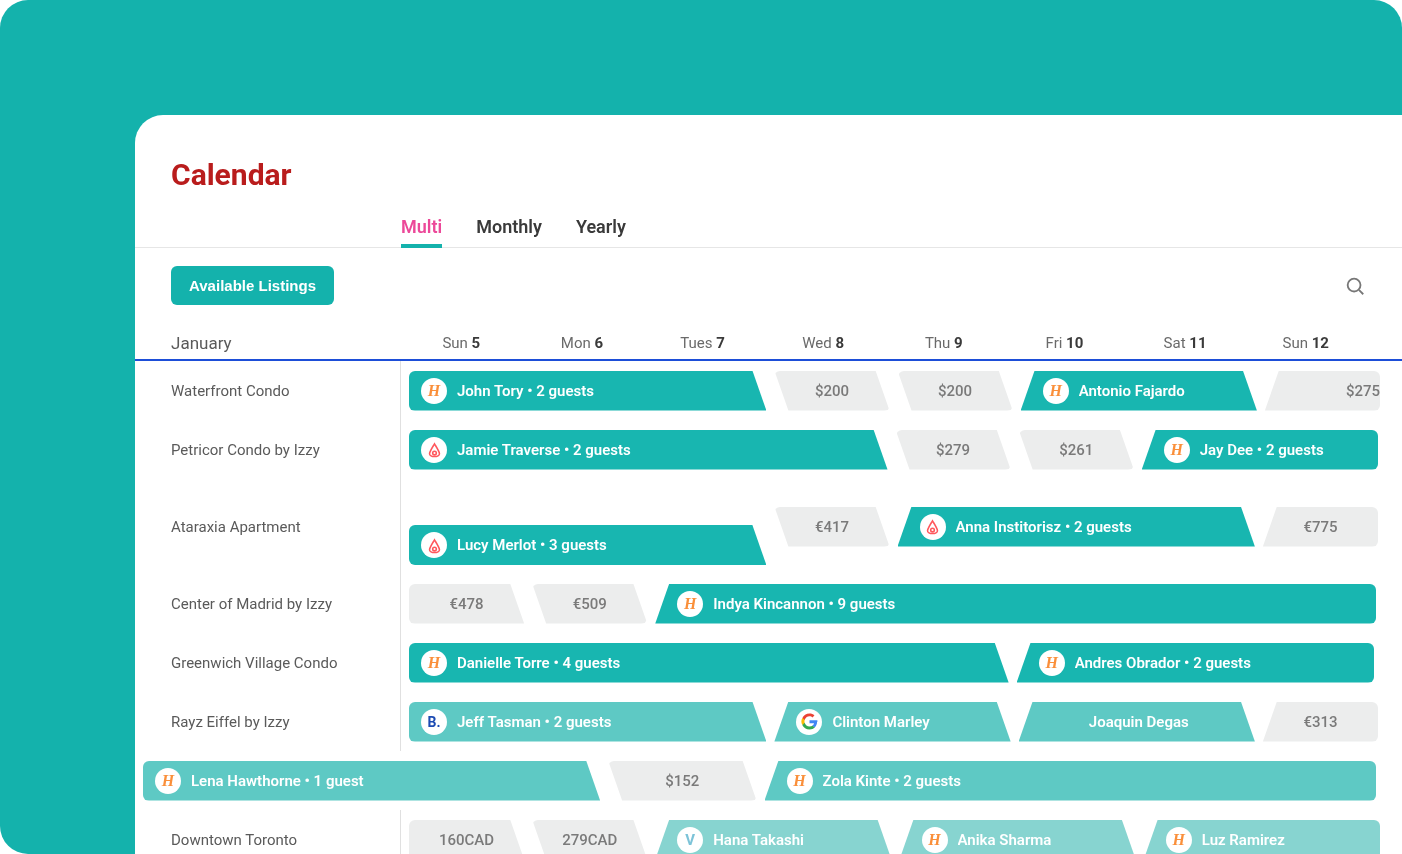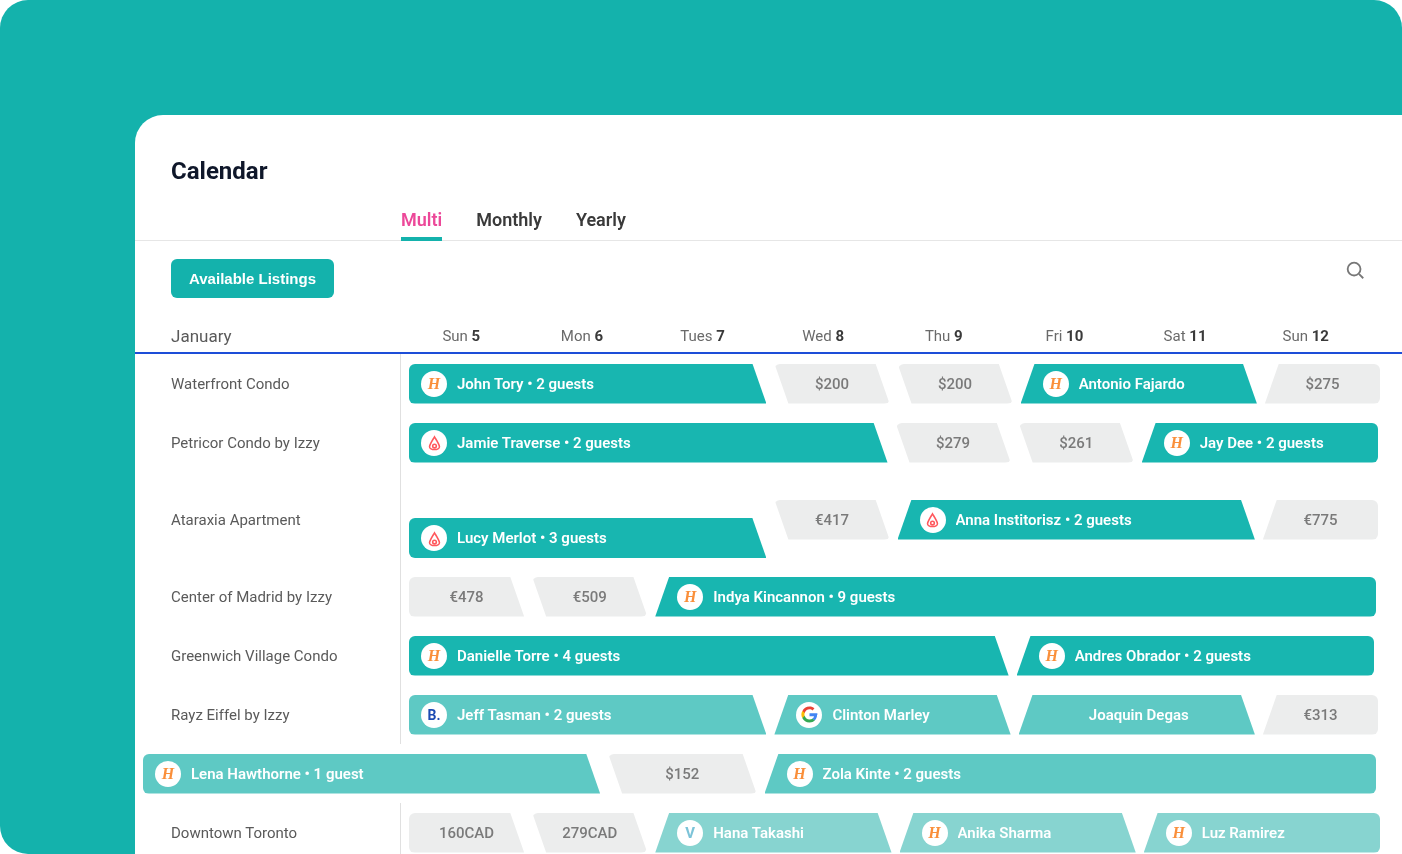--- a/index.html
+++ b/index.html
@@ -22,23 +22,23 @@
   top: 115px;
   left: 135px;
   width: 1267px;
   height: 739px;
   background: #fff;
   border-radius: 28px 0 0 0;
   padding: 42px 0 0 0;
   overflow: hidden;
 }
 .page-title {
-  font-size: 24px;
+  font-size: 30px;
   font-weight: 700;
-  color: #0f172a;
+  color: #b91c1c;
   padding: 0 0 0 36px;
 }
 .tabs-row {
   display: flex;
   align-items: center;
   margin-top: 16px;
   border-bottom: 1px solid #e6e6e6;
   padding-left: 266px;
   gap: 34px;
 }
@@ -57,20 +57,21 @@
   content: "";
   position: absolute;
   bottom: -1px;
   left: 0;
   right: 0;
   height: 4px;
   background: #14b2ac;
 }
 .toolbar-row {
   display: flex;
+  align-items: center;
   justify-content: space-between;
   padding: 18px 36px 0 36px;
 }
 .pill-button {
   background: #14b2ac;
   color: #fff;
   font-weight: 600;
   font-size: 15px;
   padding: 11px 18px;
   border: none;
@@ -252,21 +253,21 @@
               <div class="price-cell" style="flex: 0 0 calc(12.5% - 6px);">
                 <span>$200</span>
               </div>
               <div class="price-cell" style="flex: 0 0 calc(12.5% - 6px);">
                 <span>$200</span>
               </div>
               <div class="booking right-in-slant" style="flex: 0 0 calc(25% - 6px);">
                 <span class="source-icon h">H</span>
                 <span class="booking-text">Antonio Fajardo</span>
               </div>
-              <div class="price-cell last" style="flex: 0 0 calc(12.5% - 6px);">
+              <div class="price-cell last" style="flex: 0 0 calc(12.5% - 6px); justify-content: flex-end;">
                 <span>$275</span>
               </div>
             </div>
           </div>
           <div class="listing-row">
             <div class="listing-name">Petricor Condo by Izzy</div>
             <div class="track">
               <div class="booking" style="flex: 0 0 calc(50% - 6px);">
                 <span class="source-icon a">
                   <svg viewBox="0 0 24 24" width="17" height="17" fill="none" stroke="#ff585d" stroke-width="2.2">

